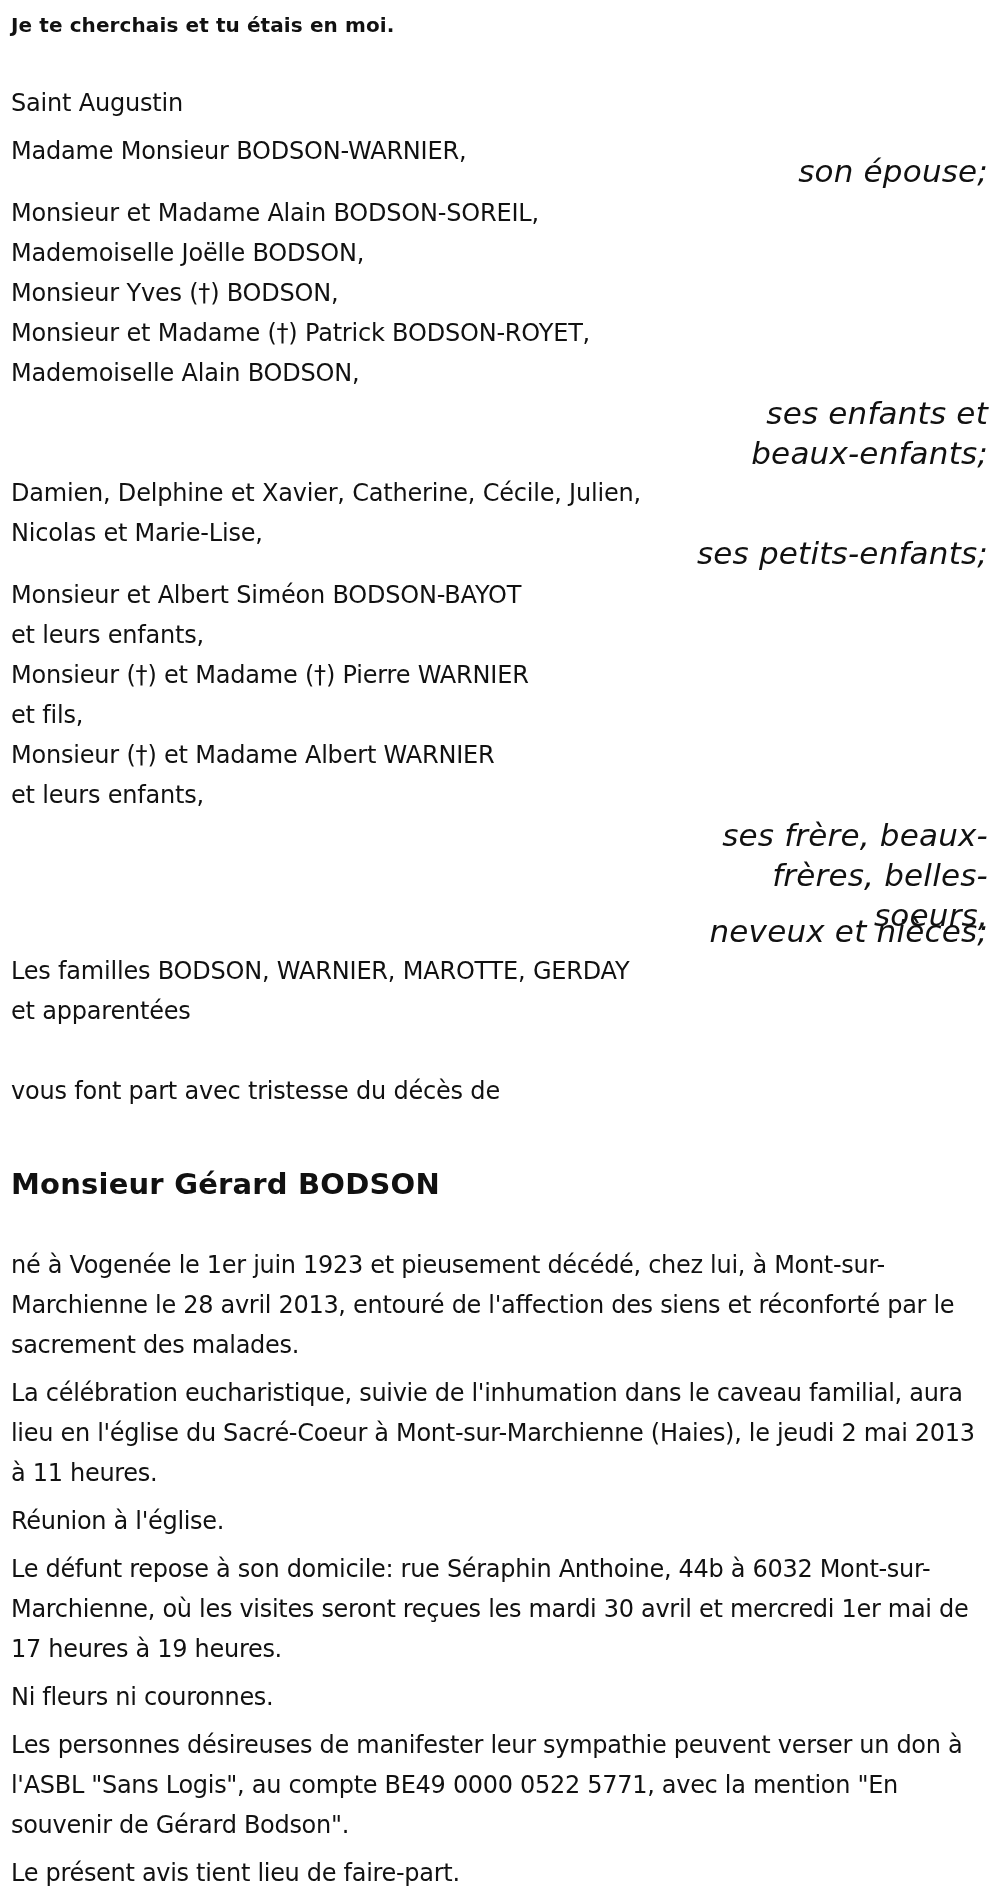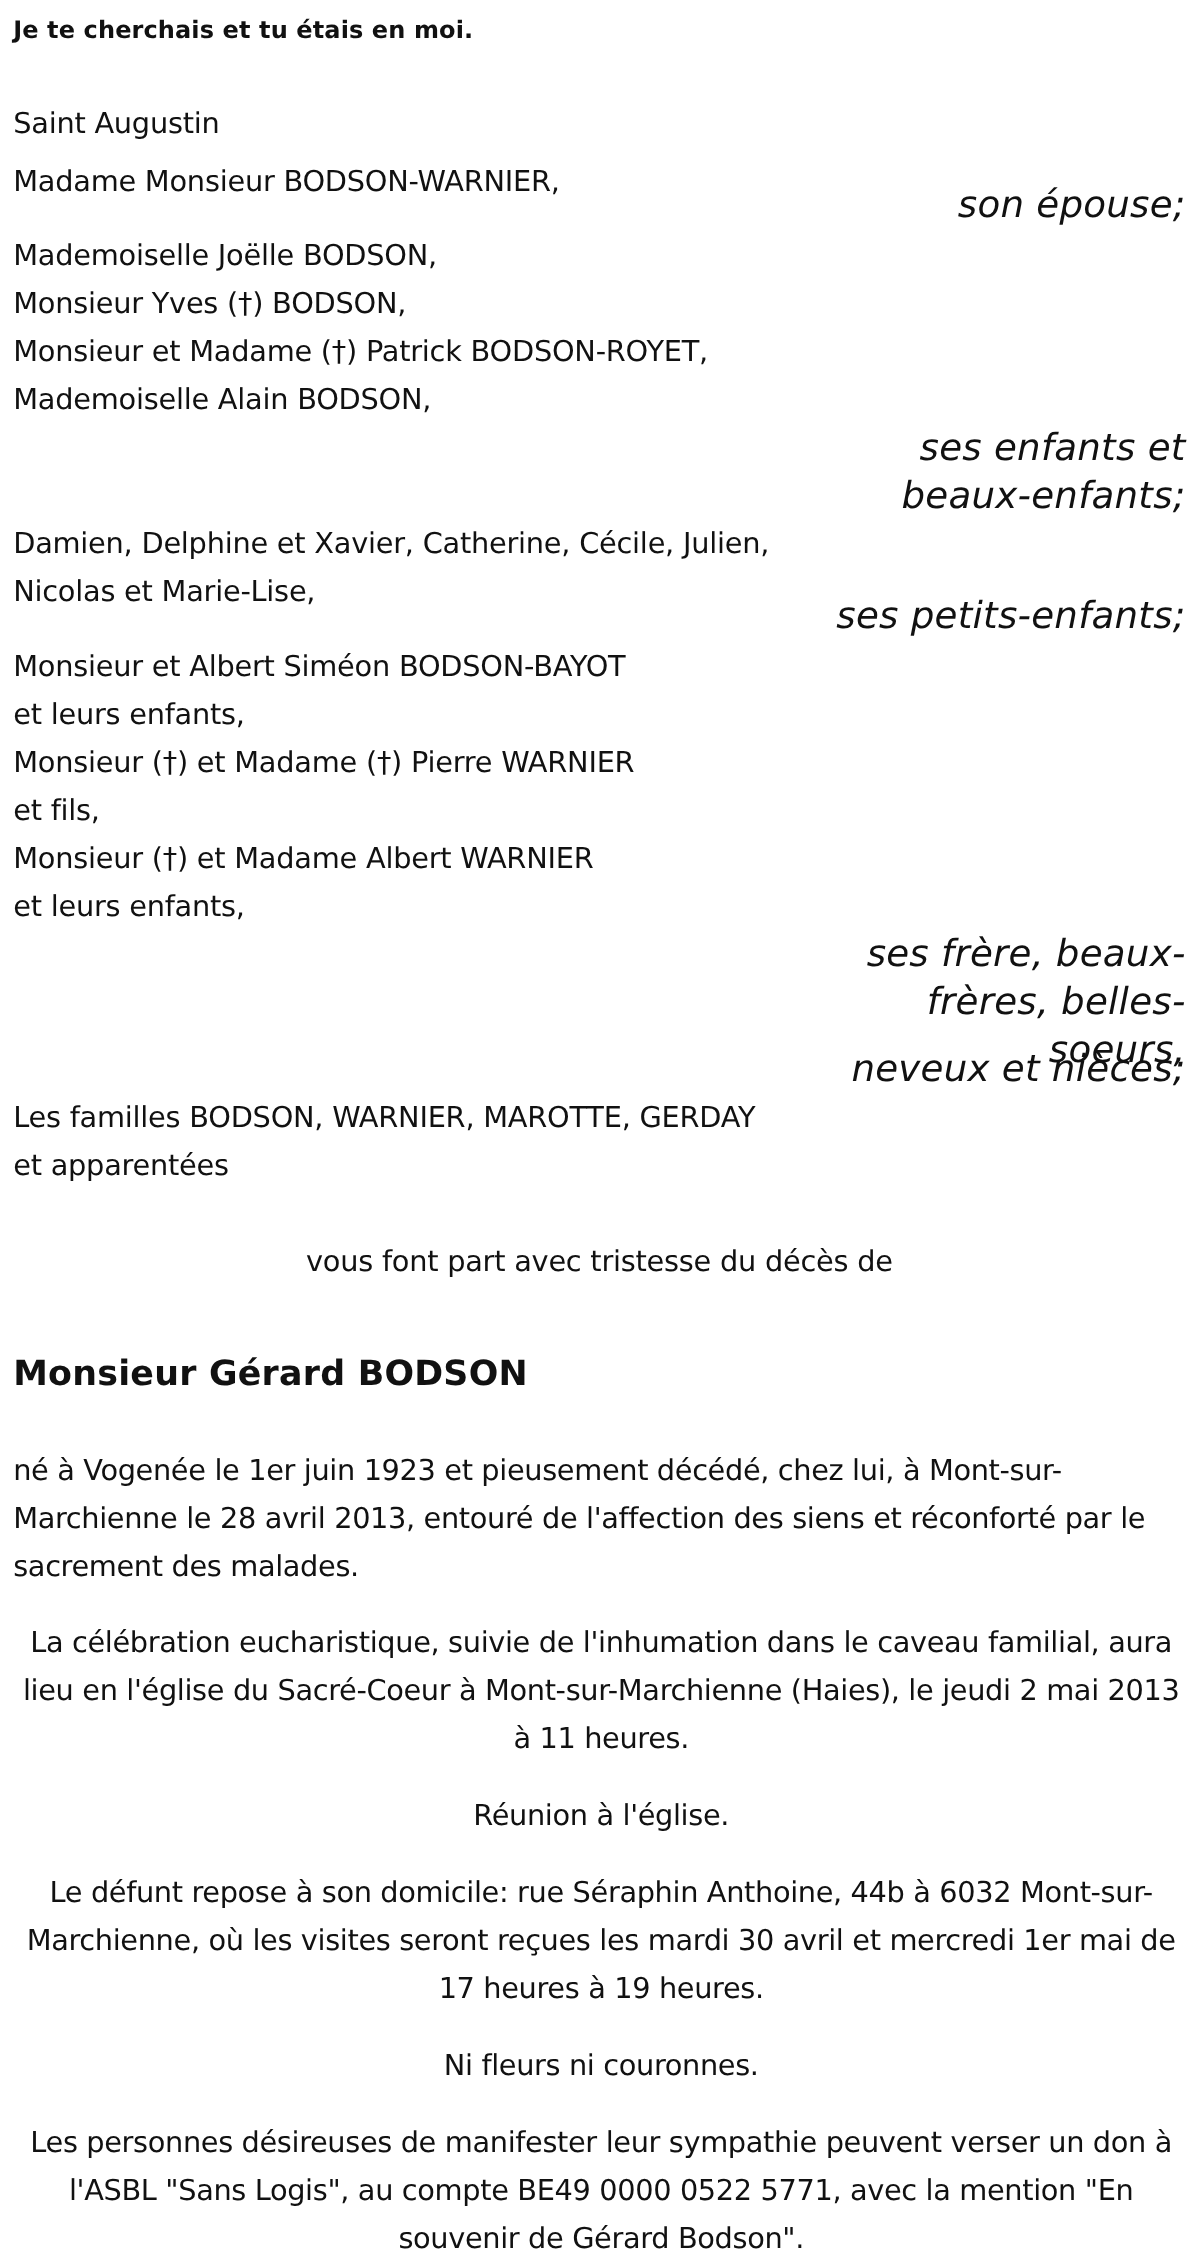--- a/index.html
+++ b/index.html
@@ -37,51 +37,52 @@
     }
     .rel {
       font-style: italic;
       text-align: right;
       white-space: nowrap;
       letter-spacing: 0.2px;
       font-size: 31px;
     }
     .group { position: relative; }
     .gap-s { margin-top: 8px; }
-    .gap-l { margin-top: 40px; text-align: center; }
+    .gap-l { margin-top: 40px; }
     .deceased {
       font-weight: bold;
       font-size: 29px;
       line-height: 50px;
       margin-top: 48px;
       letter-spacing: 0.2px;
     }
     .para {
       white-space: normal;
       letter-spacing: -0.3px;
       margin: 0;
     }
-    .para + .para { margin-top: 24px; text-align: center; }
+    .para + .para { margin-top: 8px; }
     .body-text { margin-top: 36px; width: 980px; }
     .tight { line-height: 20px; }
   </style>
 </head>
 <body>
 
 <div class="doc">
 
   <div class="quote">Je te cherchais et tu étais en moi.</div>
   <div class="line author">Saint Augustin</div>
 
   <div class="group gap-s">
     <div class="line">Madame Monsieur BODSON-WARNIER,</div>
     <div class="rel" style="margin-top:-20px;">son épouse;</div>
   </div>
 
   <div class="group" style="margin-top:2px;">
+    <div class="line">Monsieur et Madame Alain BODSON-SOREIL,</div>
     <div class="line">Mademoiselle Joëlle BODSON,</div>
     <div class="line">Monsieur Yves (†) BODSON,</div>
     <div class="line">Monsieur et Madame (†) Patrick BODSON-ROYET,</div>
     <div class="line">Mademoiselle Alain BODSON,</div>
     <div class="rel">ses enfants et</div>
     <div class="rel">beaux-enfants;</div>
   </div>
 
   <div class="group">
     <div class="line">Damien, Delphine et Xavier, Catherine, Cécile, Julien,</div>

